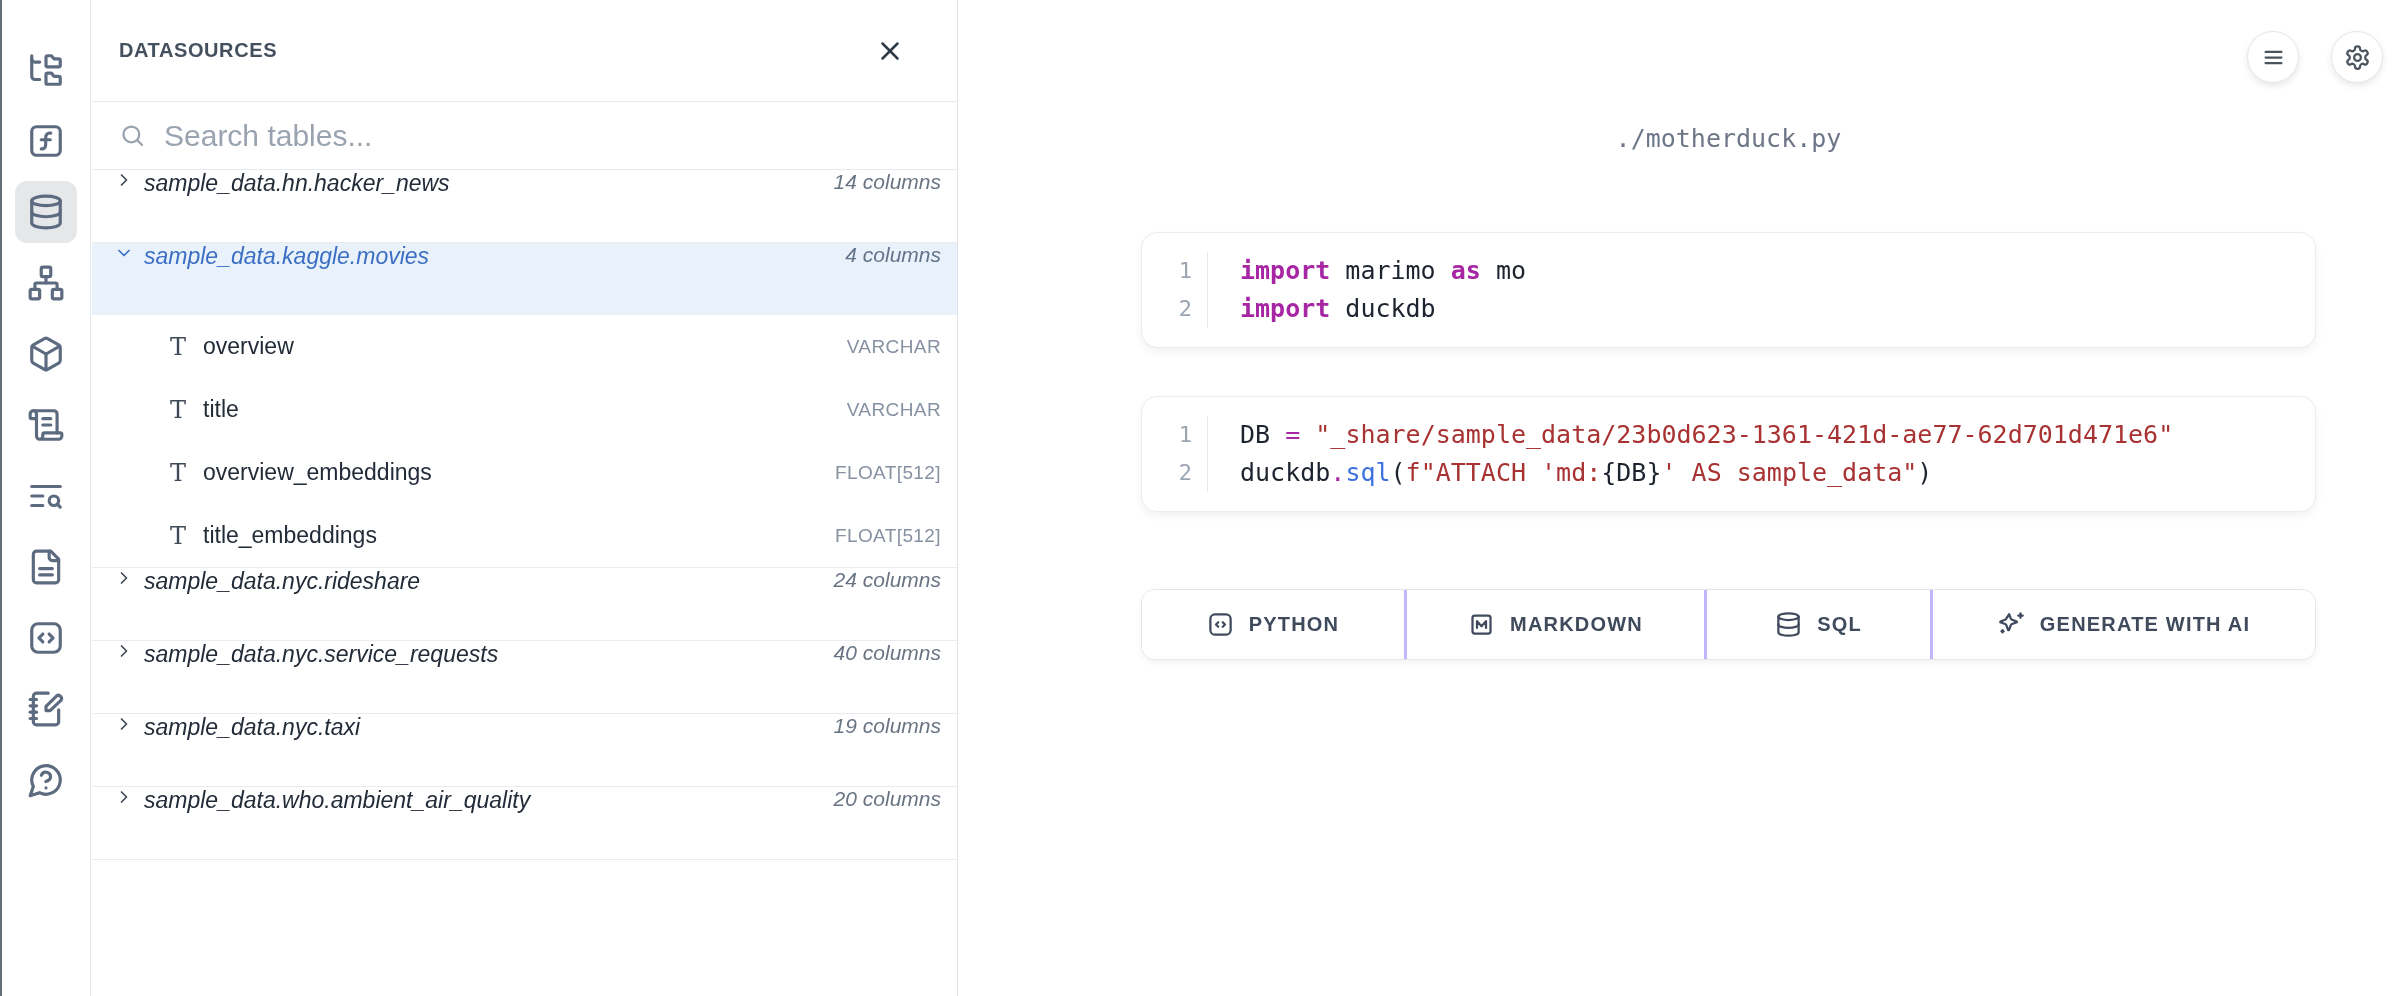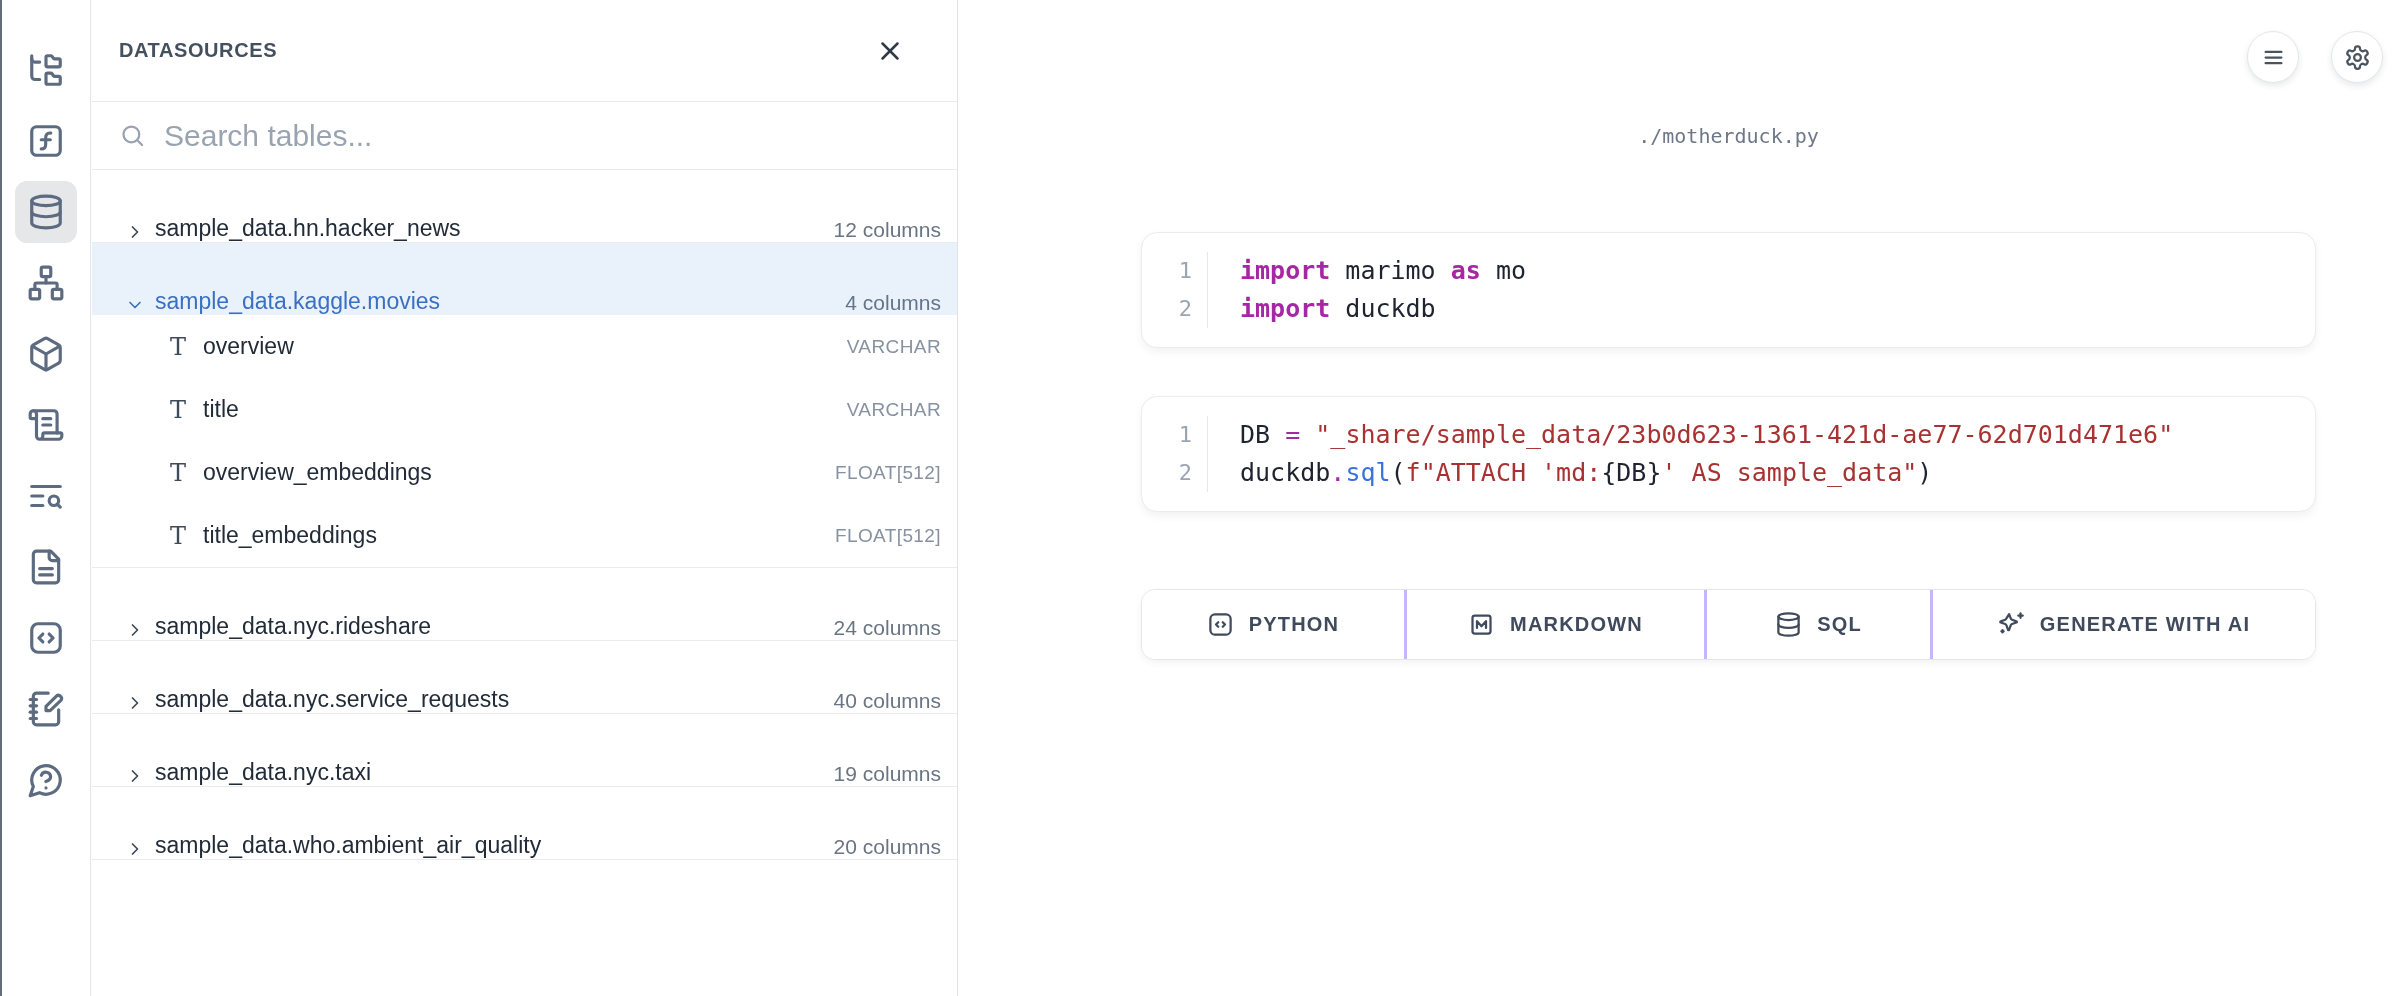--- a/index.html
+++ b/index.html
@@ -48,22 +48,22 @@
   }
   .search-row svg { width:27px; height:27px; color:#99a3af; flex:none; }
   .search-input {
     flex:1; border:none; outline:none; background:transparent;
     font-family:"Liberation Sans", sans-serif; font-size:30px; color:#222b38;
   }
   .search-input::placeholder { color:#9aa4b0; }
 
   .table-group { border-bottom:1px solid #e9ebef; }
   .t-row {
-    height:72px; display:flex; align-items:flex-end; gap:10px;
-    padding:0 16px 0 33px; cursor:pointer;
+    height:72px; display:flex; align-items:flex-start; gap:10px;
+    padding:0 16px 0 22px; cursor:pointer;font-style:italic;
   }
   .t-row .chev { width:20px; height:20px; color:#3c4654; flex:none; }
   .t-name { font-size:23px; color:var(--text,#222b38); }
   .t-count { margin-left:auto; font-size:21px; color:var(--muted,#6a7584); }
   .t-row.selected { background:var(--selected_bg,#e9f1fb); }
   .t-row.selected .t-name, .t-row.selected .chev { color:var(--accent,#3b6fc4); }
   .t-row.selected .t-count { color:#64748b; }
 
   .c-row { height:63px; display:flex; align-items:center; gap:14px; padding:0 16px 0 75px; }
   .c-type-icon { font-family:"DejaVu Serif", serif; font-size:24px; color:#3f4a58; width:22px; text-align:center; flex:none; }
@@ -75,21 +75,21 @@
   .top-actions { position:absolute; top:31px; right:16px; display:flex; gap:32px; }
   .circle-btn {
     width:52px; height:52px; border-radius:50%; background:#fff;
     border:1px solid #e4e7ea; box-shadow:0 3px 6px rgba(25,35,50,.10);
     display:flex; align-items:center; justify-content:center; color:#49545f; cursor:pointer;
   }
   .circle-btn svg { width:27px; height:27px; }
 
   .filename {
     position:absolute; top:124px; left:162px; width:1175px; text-align:center;
-    font-family:"DejaVu Sans Mono", monospace; font-size:20px; color:#6e7787;
+    font-family:"DejaVu Sans Mono", monospace; font-size:25px; color:#6e7787;
   }
 
   .cell {
     position:absolute; left:162px; width:1175px; background:#fff;
     border:1px solid #ececef; border-radius:16px;
     box-shadow:0 4px 9px rgba(0,0,0,.055);
     display:flex; padding:19px 0;
   }
   .cell.cell-1 { top:232px; }
   .cell.cell-2 { top:396px; }
@@ -238,21 +238,21 @@
     </div>
 
     <div>
 
       <div class="table-group">
         <div class="t-row">
           <svg class="ln chev" viewBox="0 0 24 24">
               <path d="m9 6 6 6-6 6"></path>
             </svg>
           <span class="t-name">sample_data.hn.hacker_news</span>
-          <span class="t-count">12 columns</span>
+          <span class="t-count">14 columns</span>
         </div>
       </div>
 
       <div class="table-group">
         <div class="t-row selected">
           <svg class="ln chev" viewBox="0 0 24 24">
               <path d="m6 9 6 6 6-6"></path>
             </svg>
           <span class="t-name">sample_data.kaggle.movies</span>
           <span class="t-count">4 columns</span>

